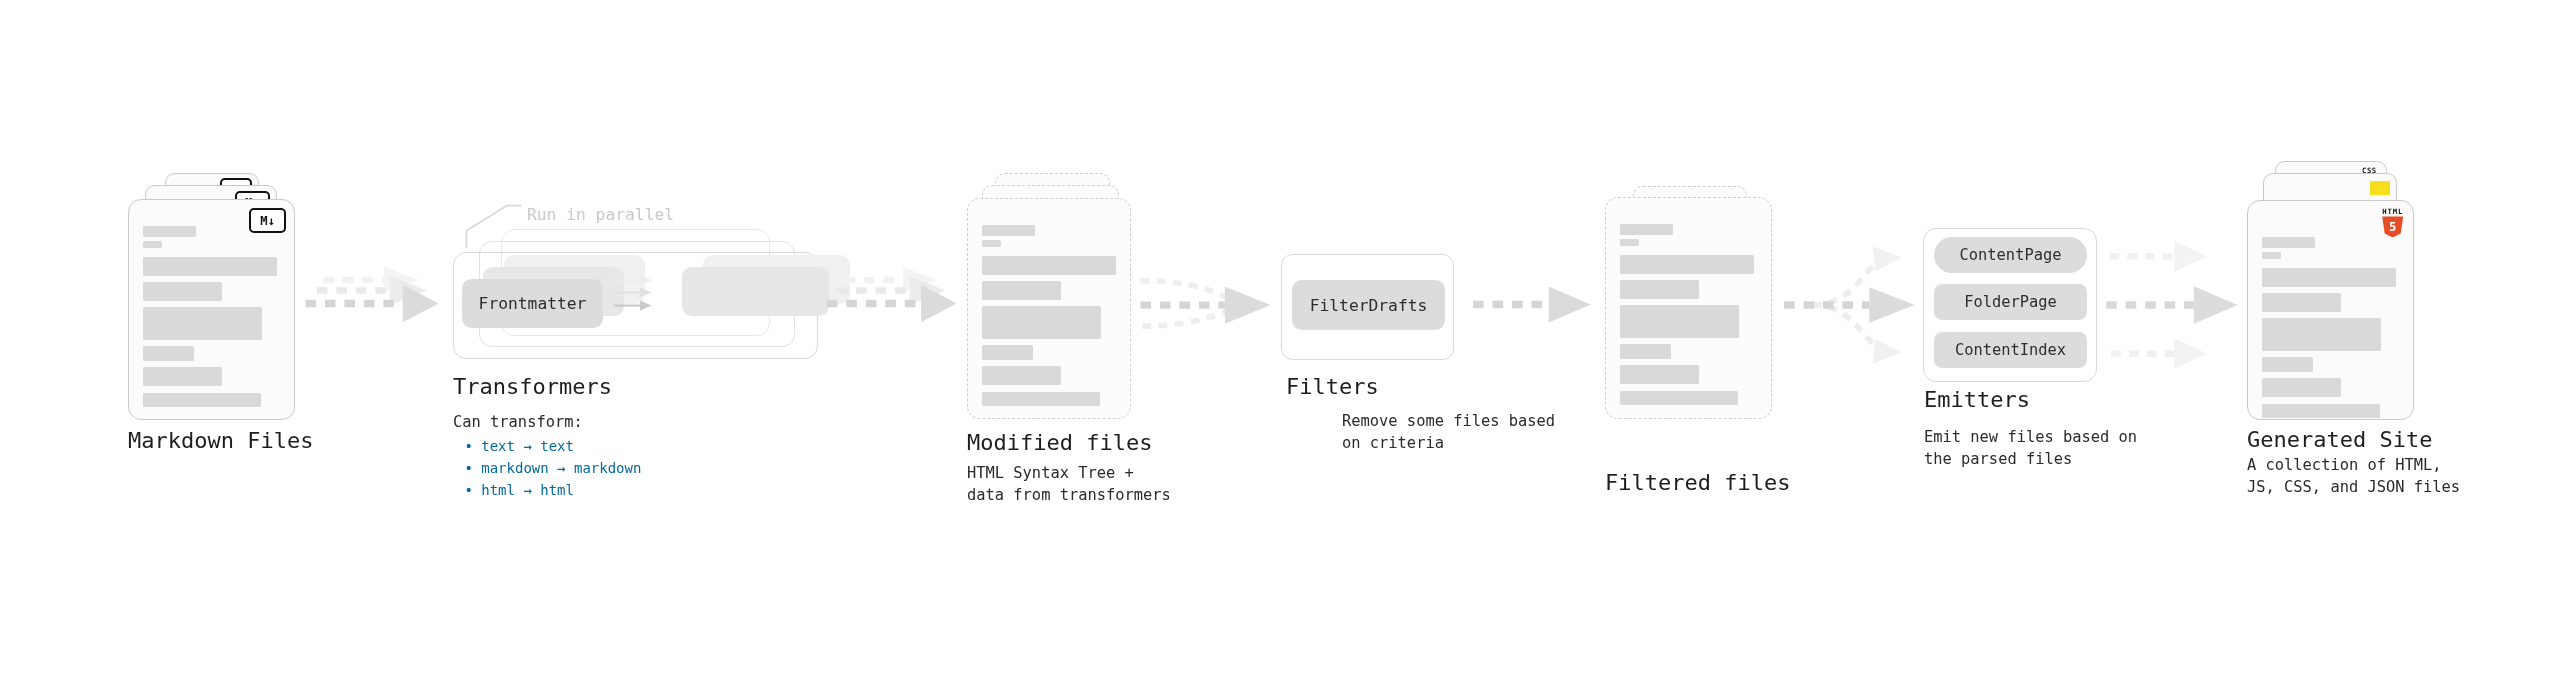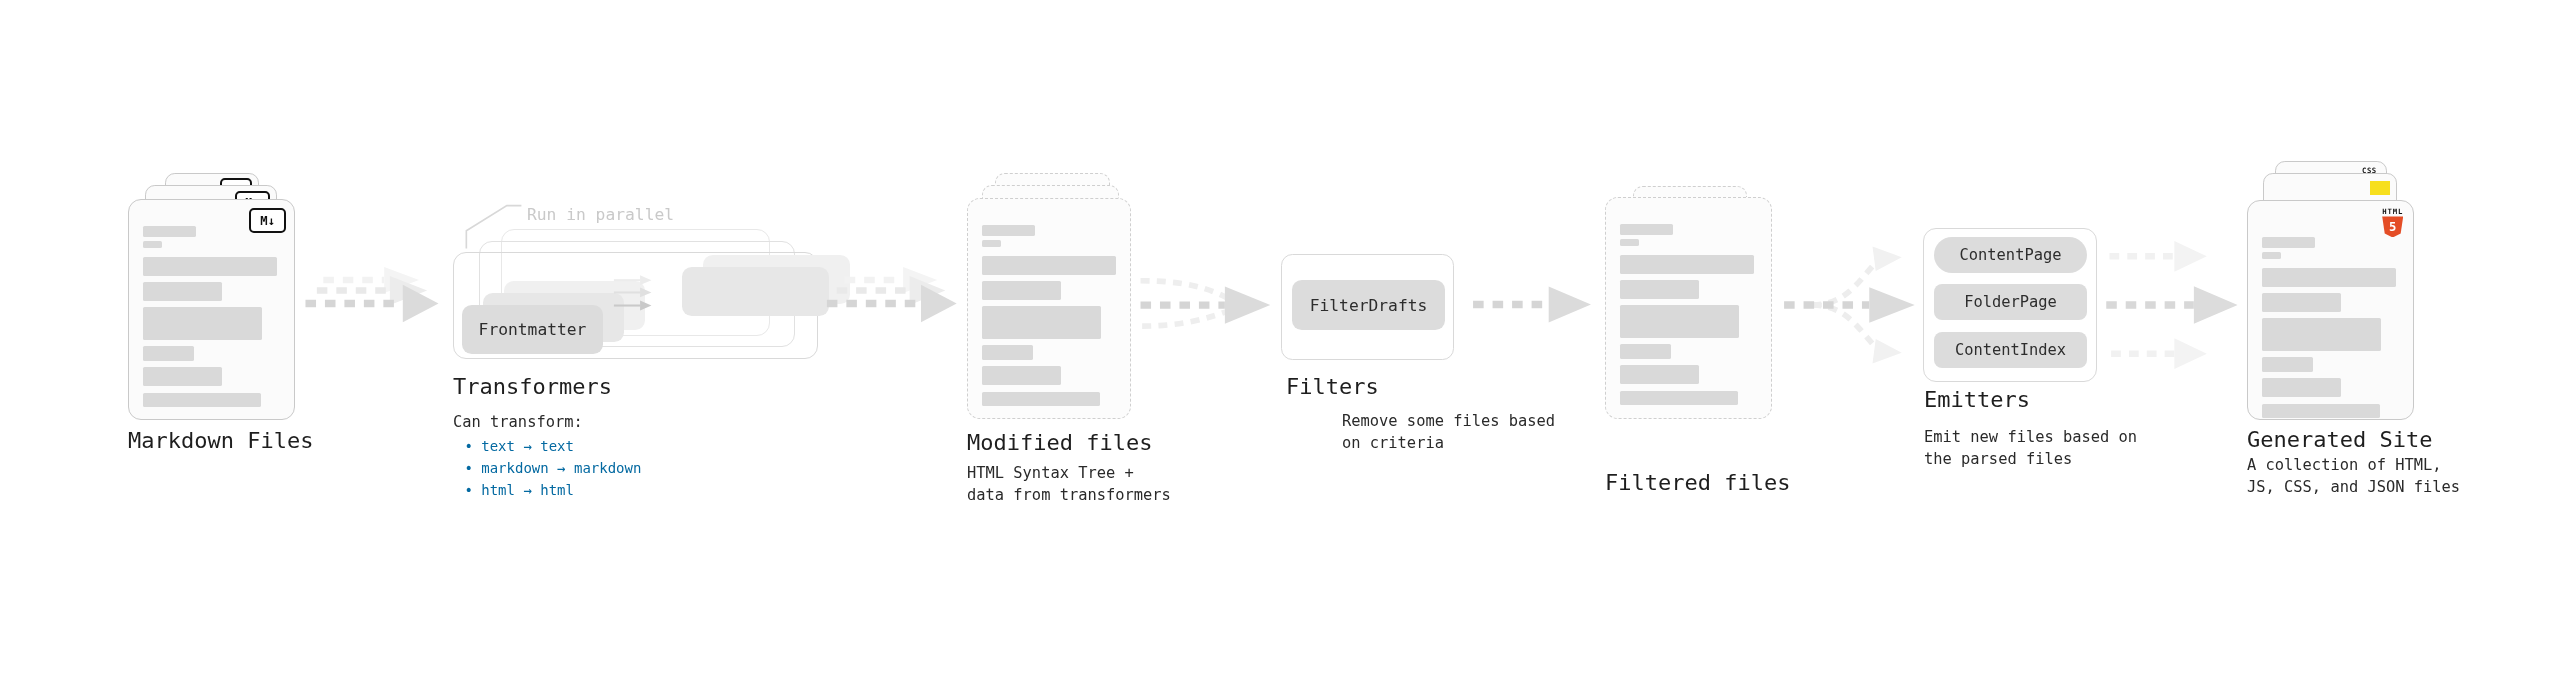--- a/index.html
+++ b/index.html
@@ -84,21 +84,21 @@
 
 <div class="frame" style="left:501px;top:229px;width:269px;height:107px;border-color:#e8e8e8;"></div>
 <div class="frame" style="left:479px;top:241px;width:316px;height:106px;border-color:#e1e1e1;"></div>
 <div class="frame" style="left:453px;top:252px;width:365px;height:107px;"></div>
 
 <svg style="left:455px;top:195px;" width="81" height="57" viewBox="0 0 100 70">
   <polyline points="82,13 64,13 14,44 14,66" fill="none" stroke="#d8d8d8" stroke-width="2"></polyline>
 </svg>
 <div class="note" style="left:527px;top:197px;">Run in parallel</div>
 
-<div class="abs" style="left:462px;top:255px;width:195px;height:77px;margin-top:26px;">
+<div class="abs" style="left:462px;top:255px;width:195px;height:77px;">
   <div class="pill g2" style="left:42px;top:0;width:141px;height:49px;"></div>
   <div class="pill g1" style="left:21px;top:12.2px;width:141px;height:49px;"></div>
   <div class="pill" style="left:0;top:24.4px;width:141px;height:49px;">Frontmatter</div>
 </div>
 
 <svg style="left:609px;top:272px;" width="49" height="45" viewBox="0 0 60 55">
   <g>
     <line x1="6" y1="10" x2="38" y2="10" stroke="#ececec" stroke-width="2.5"></line>
     <polygon points="38,4 52,10 38,16" fill="#ececec"></polygon>
   </g>

